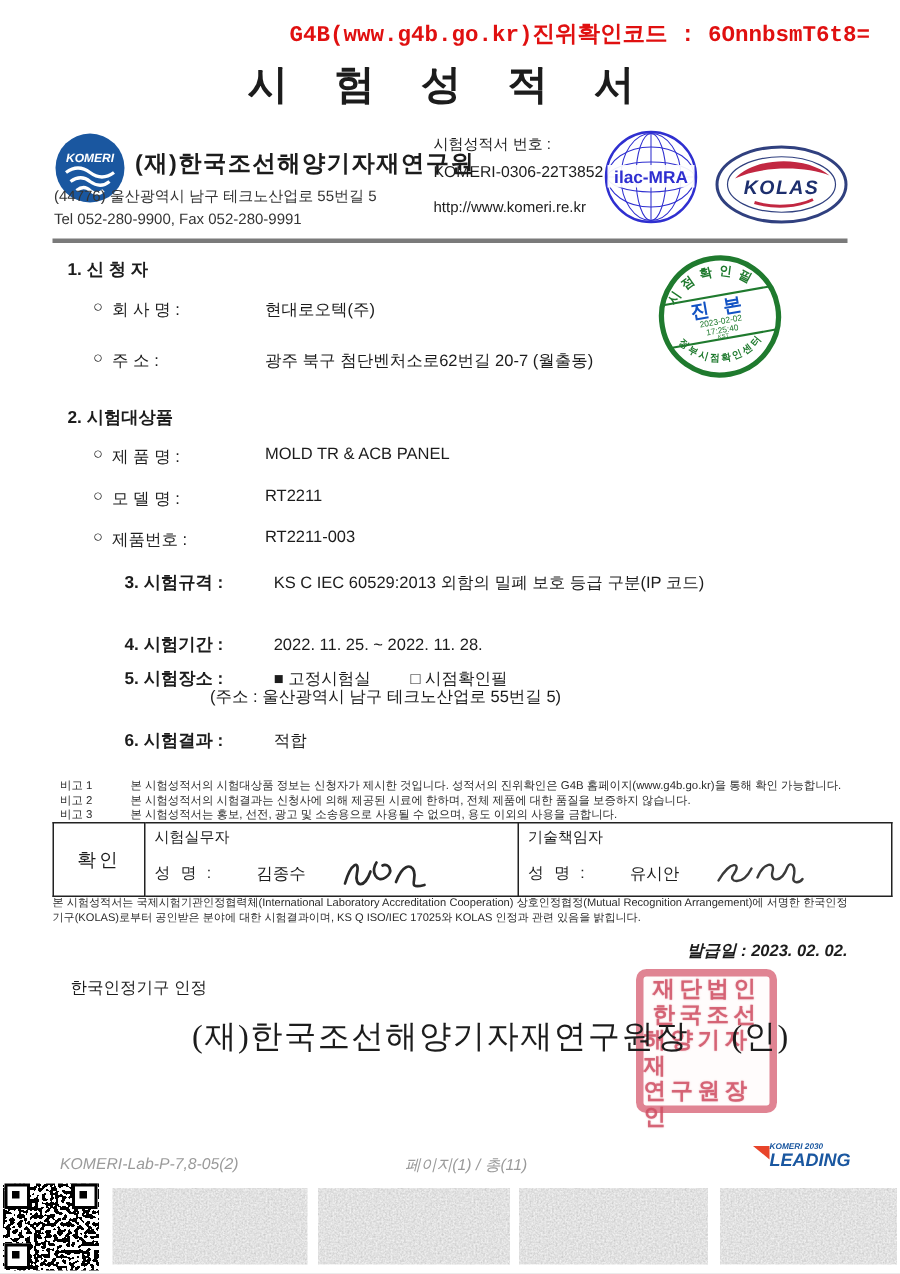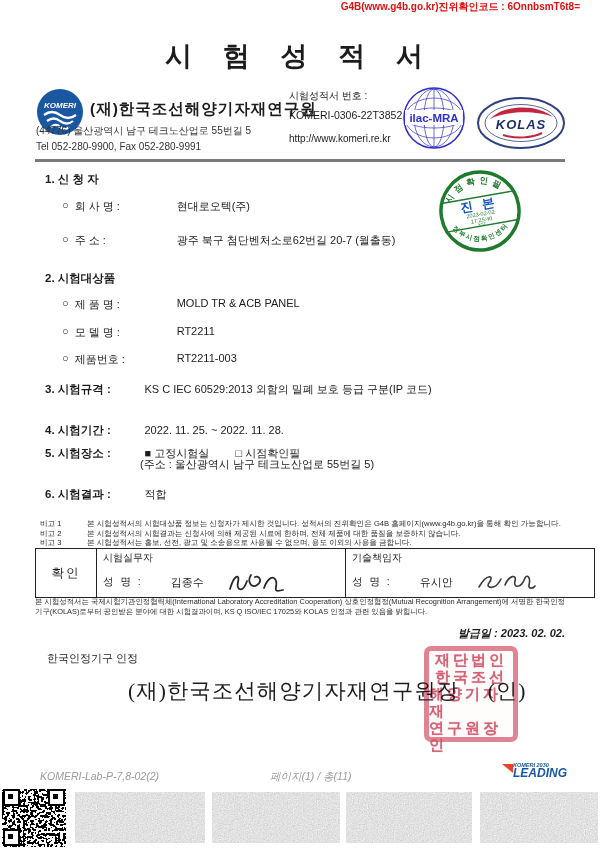--- a/index.html
+++ b/index.html
@@ -1,32 +1,32 @@
 <!DOCTYPE html>
 <html><head>
 <meta charset="utf-8">
 <style>
   html,body{margin:0;padding:0;background:#f2f2f2;}
   .page{position:relative;width:600px;height:849px;background:#fff;outline:1px solid #c6c6c6;
         font-family:"Liberation Sans",sans-serif;color:#1c1c1c;overflow:hidden;margin:0 auto;}
   .abs{position:absolute;}
-  .g4b-code{top:0;right:20px;color:#e01010;font-size:10px;font-weight:600;}
+  .g4b-code{top:13px;right:20px;color:#e01010;font-size:15px;font-weight:600;font-family:Liberation Mono, monospace;}
   .title{top:38px;left:0;width:100%;text-align:center;font-size:27px;font-weight:bold;
          letter-spacing:12px;margin:0;font-family:"Liberation Serif",serif;}
   .inst-name{left:90px;top:99px;font-size:15.5px;font-weight:700;letter-spacing:1px;}
   .addr{left:36px;top:124px;font-size:10px;color:#333;}
   .telfax{left:36px;top:141px;font-size:10px;color:#333;}
   .repno-label{left:289px;top:89px;font-size:10px;}
   .repno{left:289px;top:109px;font-size:10.5px;}
   .website{left:289px;top:133px;font-size:10px;}
   .rule{left:35px;top:159px;width:530px;height:3px;background:#7a7a7a;}
   .sec-title{font-size:11.5px;font-weight:700;}
   .item-row{font-size:11px;display:flex;}
   .item-label{width:102px;display:inline-block;}
-  .kv-label{font-weight:700;width:95px;display:inline-block;font-size:11.5px;}
+  .kv-label{font-weight:700;width:95px;display:inline-block;font-size:11.5px;margin-left:38px;}
   .kv-val{font-size:11px;}
   .bullet{margin-right:6px;}
   .notes{left:40px;top:519px;width:528px;font-size:7.6px;line-height:9.6px;color:#2a2a2a;}
   .note-row{display:flex;}
   .note-label{width:47px;flex:none;}
   .sig-table{left:35px;top:548px;width:530px;border-collapse:collapse;table-layout:fixed;}
   .sig-table td{border:1.5px solid #222;vertical-align:top;}
   .c-confirm{width:58px;text-align:center;vertical-align:middle !important;font-size:12.5px;letter-spacing:2px;}
   .c-sig{width:236px;padding:2px 6px;height:44px;}
   .sig-title{font-size:10px;}
@@ -250,21 +250,21 @@
     <span class="seal-mark">(인)</span>
   </div>
 
   <div class="abs seal">
     <div>재단법인</div>
     <div>한국조선</div>
     <div>해양기자재</div>
     <div>연구원장인</div>
   </div>
 
-  <div class="abs foot-code">KOMERI-Lab-P-7,8-02(2)</div>
+  <div class="abs foot-code">KOMERI-Lab-P-7,8-05(2)</div>
   <div class="abs foot-page">페이지(1) / 총(11)</div>
   <div class="abs leading">
     <div class="flag"></div>
     <div>
       <div class="l-top">KOMERI 2030</div>
       <div class="l-main">LEADING</div>
     </div>
   </div>
 
   <div class="abs qr">

